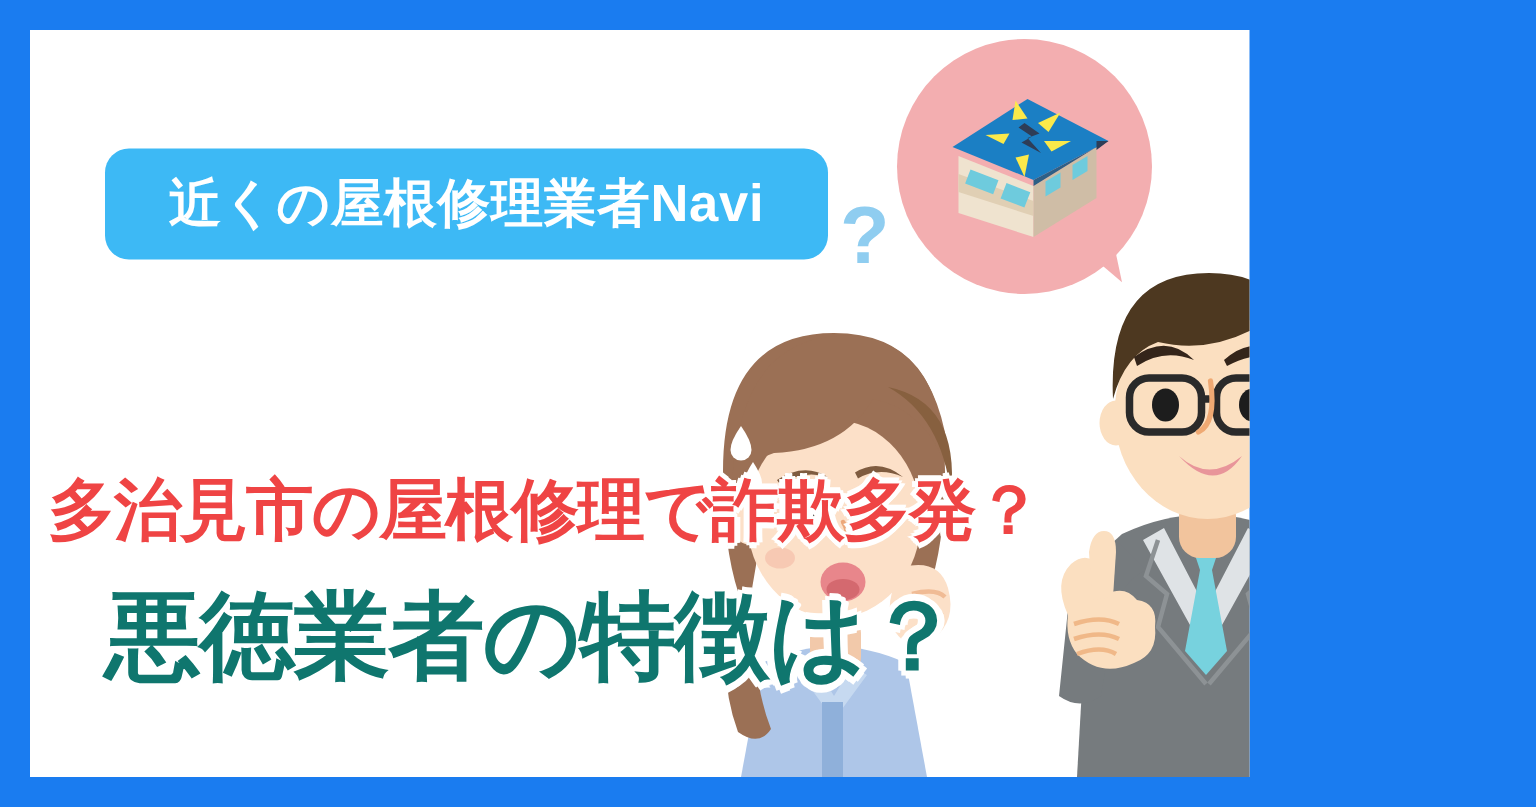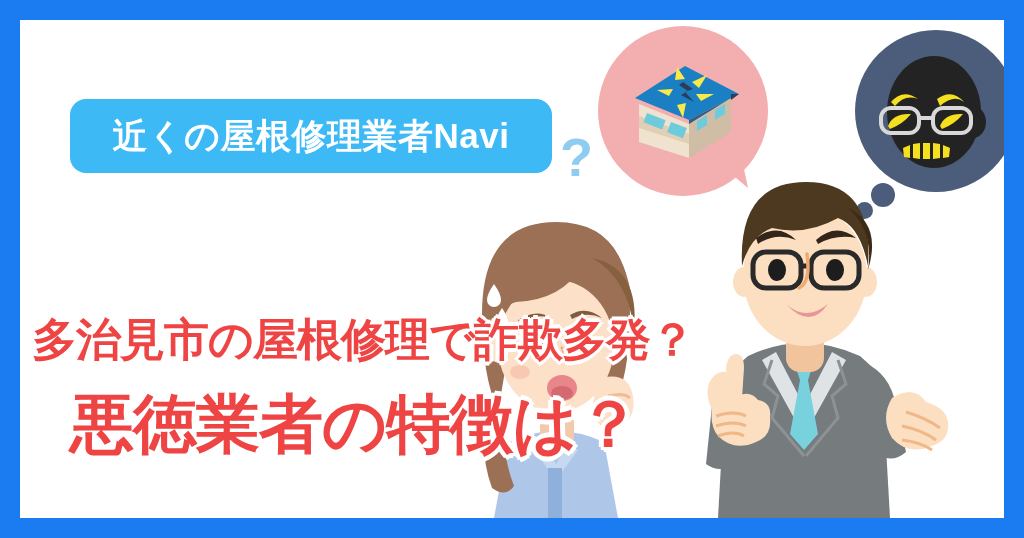--- a/index.html
+++ b/index.html
@@ -7,21 +7,21 @@
     width:1024px; height:538px; overflow:hidden;
     font-family:"Liberation Sans","DejaVu Sans",sans-serif;
     background:#ffffff;
   }
   #stage{
     position:relative; width:1024px; height:538px;
     background:#1a7cf0; overflow:hidden;
   }
   #canvas{
     position:absolute; left:20px; top:20px;
-    width:984px; height:498px;
+    width:813px; height:498px;
     background:#ffffff; overflow:hidden;
   }
 
   
   #badge{
     position:absolute; left:50px; top:79px;
     width:482px; height:74px;
     background:#3db9f5; border-radius:16px;
     display:flex; align-items:center; justify-content:center;
   }
@@ -43,21 +43,21 @@
   }
   #headline-1{
     left:12px; top:297px; font-size:45px; color:#ef4444;
     letter-spacing:-1px;
     text-shadow:
       3px 0 0 #fff, -3px 0 0 #fff, 0 3px 0 #fff, 0 -3px 0 #fff,
       2px 2px 0 #fff, -2px 2px 0 #fff, 2px -2px 0 #fff, -2px -2px 0 #fff,
       4px 0 0 #fff, -4px 0 0 #fff, 0 4px 0 #fff, 0 -4px 0 #fff;
   }
   #headline-2{
-    left:50px; top:372px; font-size:64px; color:#ef4444;
+    left:50px; top:372px; font-size:64px; color:#0f766e;
     letter-spacing:-1px;
     text-shadow:
       4px 0 0 #fff, -4px 0 0 #fff, 0 4px 0 #fff, 0 -4px 0 #fff,
       3px 3px 0 #fff, -3px 3px 0 #fff, 3px -3px 0 #fff, -3px -3px 0 #fff,
       5px 0 0 #fff, -5px 0 0 #fff, 0 5px 0 #fff, 0 -5px 0 #fff;
   }
 
   
   #pink-bubble{
     position:absolute; left:578px; top:6px; width:170px; height:170px;

